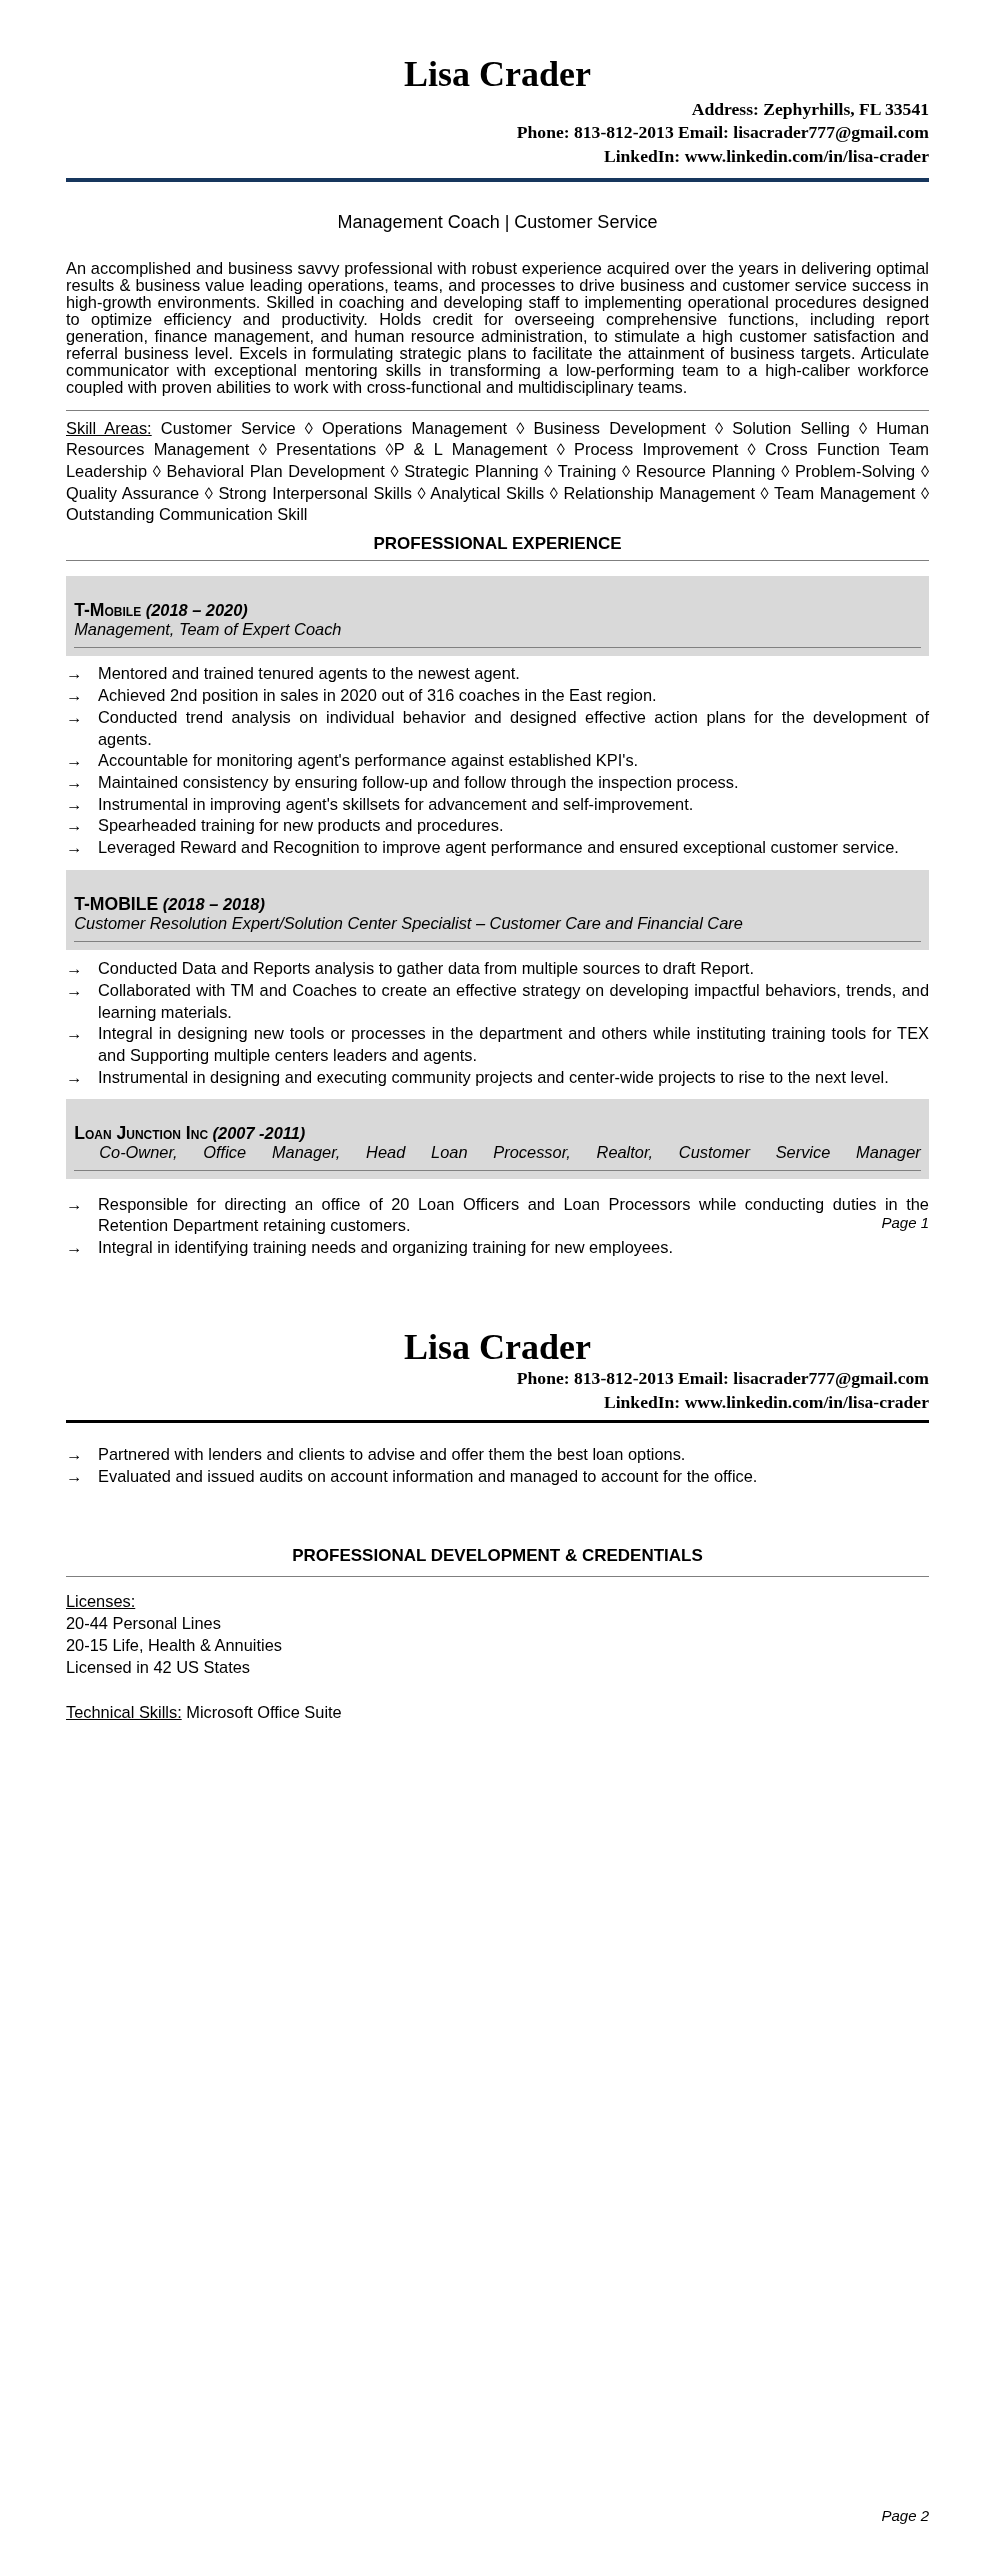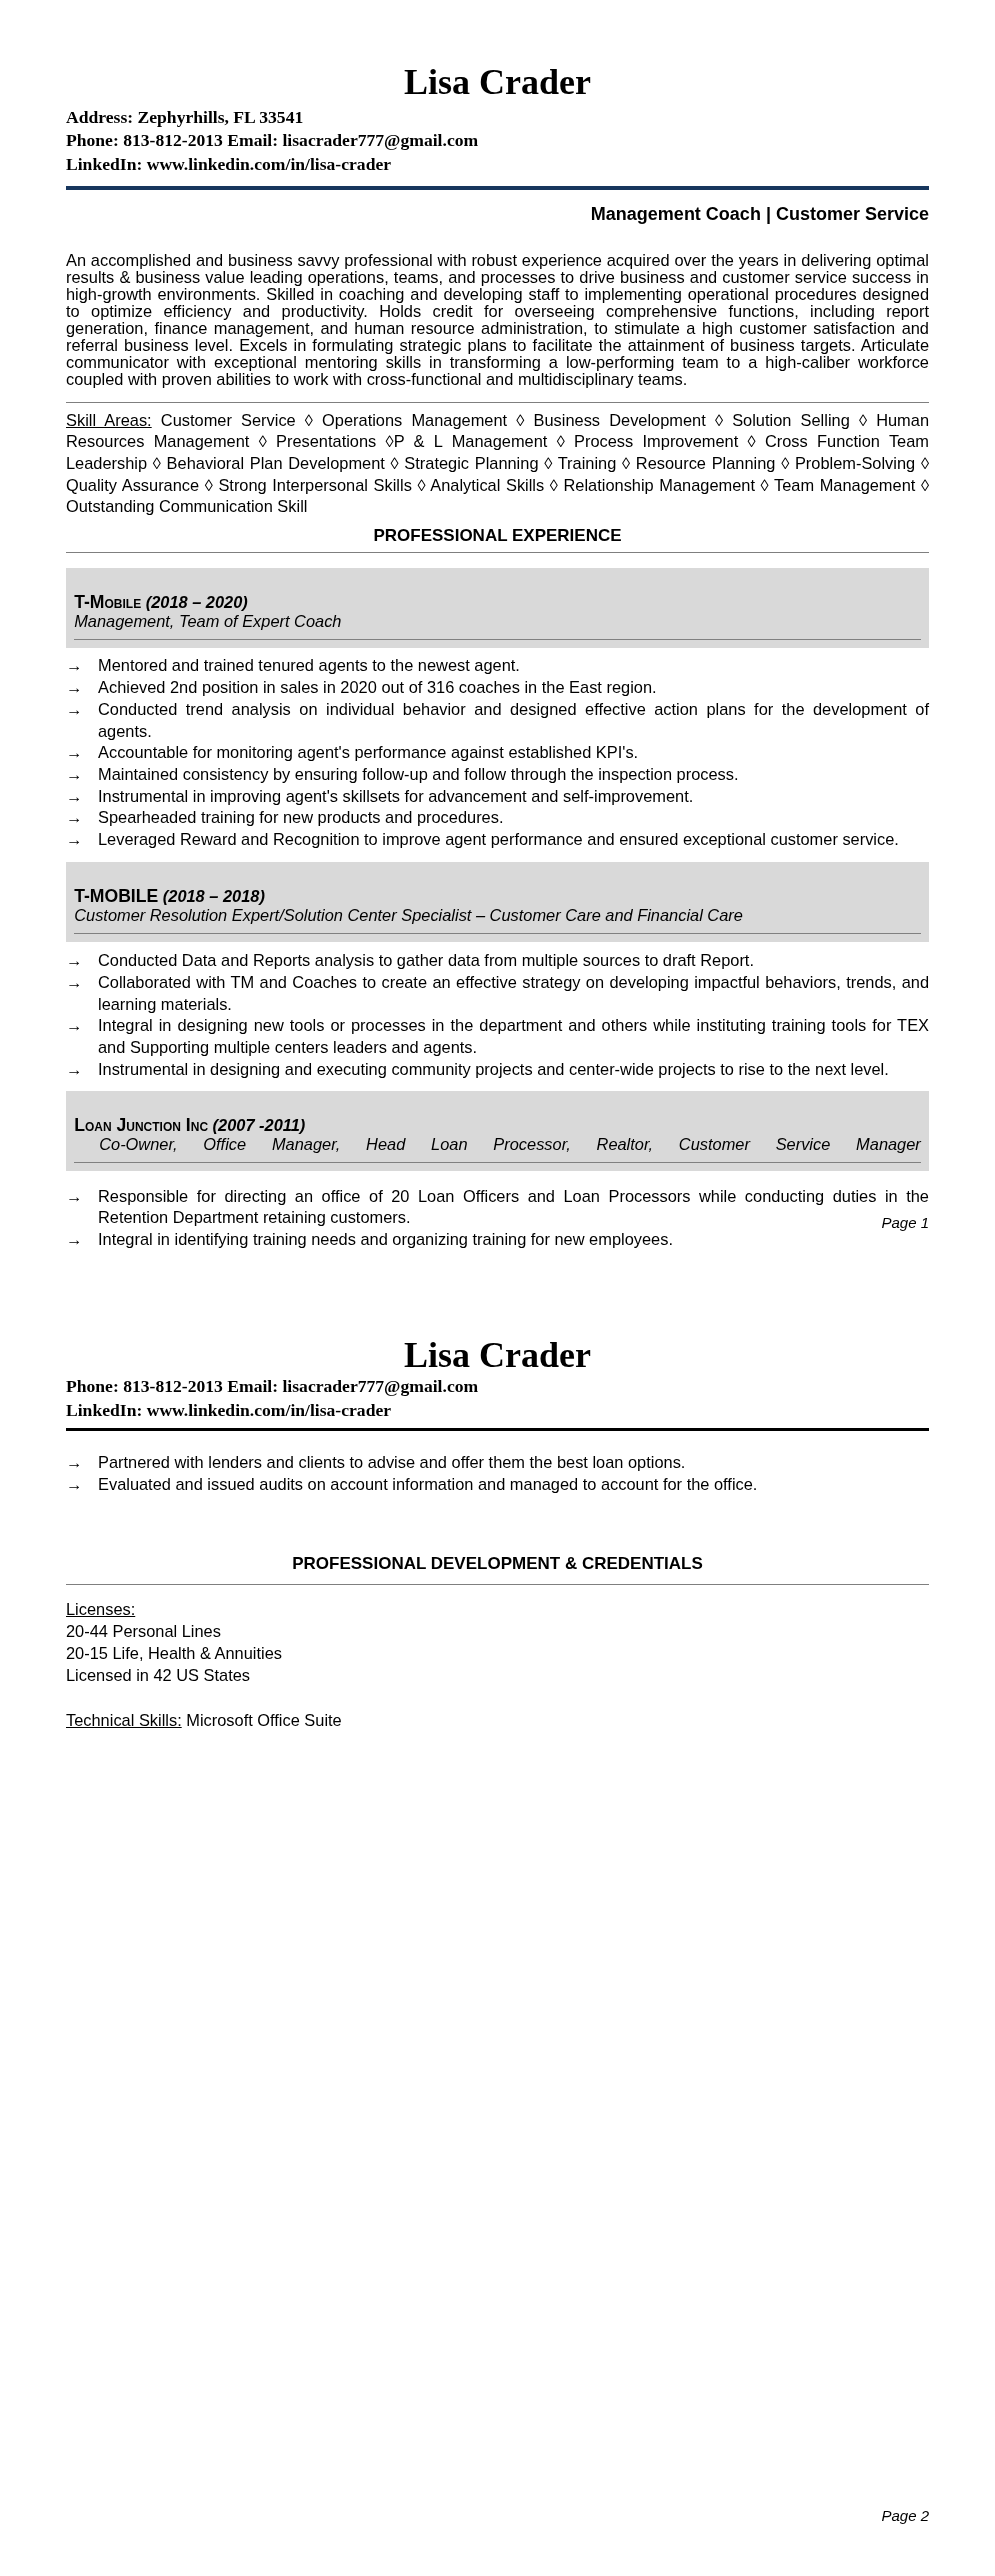--- a/index.html
+++ b/index.html
@@ -8,37 +8,37 @@
     --rule:#7F7F7F;
     --ink:#000000;
   }
   html,body{margin:0;padding:0;}
   body{
     width:995px;height:2576px;background:#ffffff;color:var(--ink);
     font-family:"Liberation Sans", sans-serif;overflow:hidden;
   }
   .page{
     position:relative;width:995px;height:1288px;box-sizing:border-box;
-    padding:8px 66px;background:#ffffff;overflow:hidden;
+    padding:0 66px;background:#ffffff;overflow:hidden;
   }
   
   .name{
     font-family:"Liberation Serif", serif;font-weight:bold;
     font-size:36px;line-height:35px;text-align:center;margin:0;
   }
   .pg1 .name{padding-top:57px;}
   .pg2 .name{padding-top:42px;}
   .contact{
     font-family:"Liberation Serif", serif;font-weight:bold;
-    font-size:17.6px;line-height:23.4px;text-align:left;margin-top:5.9px;
+    font-size:17.6px;line-height:23.4px;text-align:right;margin-top:5.9px;
   }
   .pg2 .contact{margin-top:2.3px;}
   .hr-navy{height:4.1px;background:var(--navy);margin-top:9.4px;}
   .hr-black{height:2.9px;background:#000;margin-top:5.9px;}
-  .headline{font-size:18px;font-weight:bold;text-align:right;margin-top:14px;line-height:20px;}
+  .headline{font-size:18px;font-weight:normal;text-align:center;margin-top:30px;line-height:20px;}
   
   .summary{font-size:16.4px;line-height:17px;margin:28px 0 0 0;}
   .justify{text-align:justify;}
   .skills-block{
     margin-top:14px;border-top:1.8px solid var(--rule);border-bottom:1.8px solid var(--rule);
     padding:7px 0 5.9px 0;
   }
   .skills-text{font-size:16.4px;line-height:21.7px;margin:0;}
   .label-underline{font-weight:normal;text-decoration:underline;}
   .section-heading{font-size:17px;font-weight:bold;text-align:center;margin-top:8.2px;line-height:20px;}

